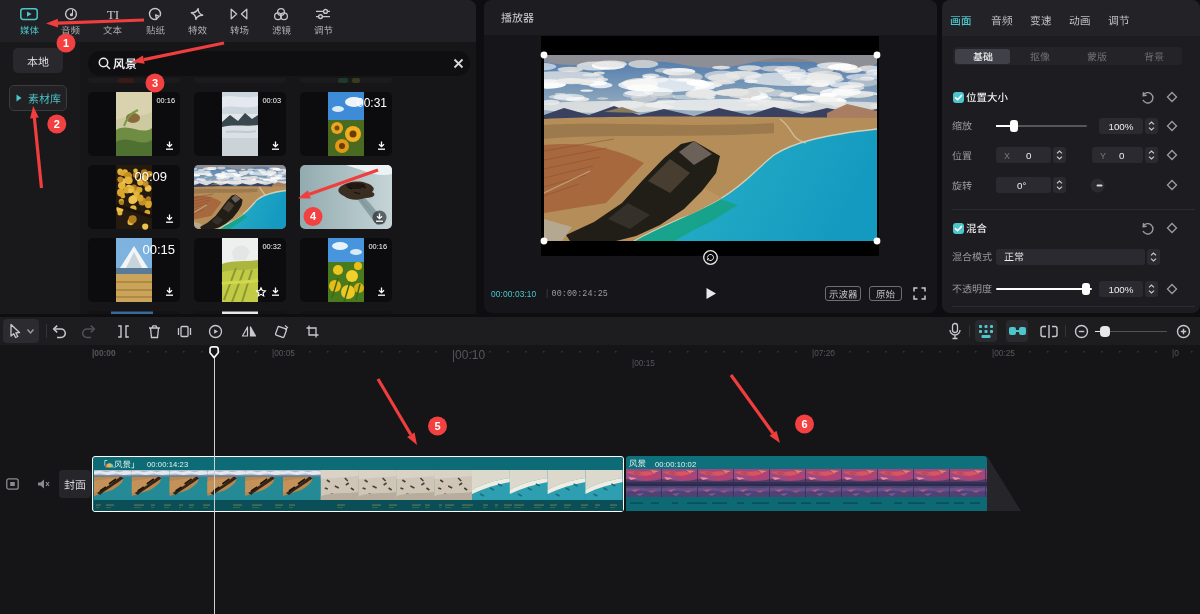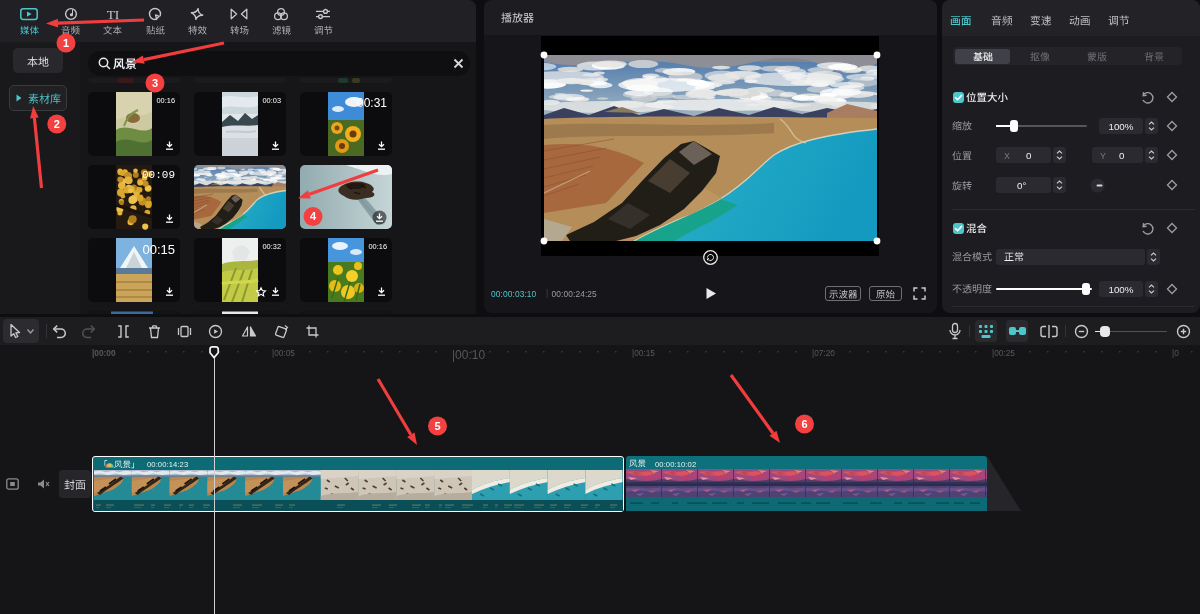--- a/index.html
+++ b/index.html
@@ -214,21 +214,21 @@
     <circle cx="29.2" cy="61.6" r="3.1" fill="#edc34e"></circle>
     <circle cx="12.0" cy="10.6" r="3.7" fill="#c48f22"></circle>
     <circle cx="17.3" cy="43.5" r="3.2" fill="#e4b43c"></circle>
     <circle cx="32.4" cy="33.7" r="2.5" fill="#b07d1e"></circle>
     <circle cx="31.3" cy="47.5" r="2.8" fill="#d9a62e"></circle>
     <circle cx="24.3" cy="17.7" r="2.9" fill="#e4b43c"></circle>
     <circle cx="13.4" cy="15.4" r="3.3" fill="#b07d1e"></circle>
     <circle cx="12.5" cy="15.4" r="3.8" fill="#e4b43c"></circle>
     <path d="M0 40 L36 52" stroke="#1a120a" stroke-width="3"></path>
   </svg>
-<span style="position:absolute;left:175px;transform:translateX(-100%);top:169.5px;font-family:Liberation Mono, monospace;font-size:11px;font-weight:400;color:#ffffff;white-space:pre;line-height:1">00:09</span>
+<span style="position:absolute;left:167px;transform:translateX(-100%);top:169.5px;font-family:Liberation Sans, sans-serif;font-size:13px;font-weight:400;color:#ffffff;white-space:pre;line-height:1">00:09</span>
 <svg style="position:absolute;left:165px;top:214px;overflow:visible;" width="9" height="9">
     <path d="M4.5 0.5 V5.5 M2 3.2 L4.5 5.7 L7 3.2" fill="none" stroke="#fff" stroke-width="1.3"></path>
     <path d="M1 8.2 H8" stroke="#fff" stroke-width="1.3"></path>
   </svg>
 <div style="position:absolute;left:194px;top:165px;width:92px;height:64px;background:#0c0c0e;border-radius:5px"></div>
 <svg style="position:absolute;left:194px;top:165px;overflow:visible;border-radius:5px;overflow:hidden" width="92" height="64">
     <defs>
       <linearGradient id="lkg" x1="0" y1="0" x2="1" y2="0.25">
         <stop offset="0" stop-color="#2cb4c8"></stop>
         <stop offset="1" stop-color="#149ac0"></stop>
@@ -642,21 +642,21 @@
   </svg>
 <svg style="position:absolute;left:873px;top:237px;overflow:visible;" width="8" height="8">
     <circle cx="4" cy="4" r="3.4" fill="#fff"></circle>
   </svg>
 <svg style="position:absolute;left:703px;top:250px;overflow:visible;" width="15" height="15">
     <circle cx="7.5" cy="7.5" r="6.8" fill="rgba(10,10,10,0.6)" stroke="#e8e8e8" stroke-width="1.3"></circle>
     <path d="M4.5 7.5 a3 3 0 1 1 1 2.2 M5 10.5 l-0.8 -1.6 l1.8 -0.3" fill="none" stroke="#e8e8e8" stroke-width="1"></path>
   </svg>
 <span style="position:absolute;left:491px;top:289.5px;font-family:Liberation Sans,sans-serif;font-size:8.4px;font-weight:400;color:#4cc5cb;letter-spacing:0.1px;white-space:pre;line-height:1">00:00:03:10</span>
 <span style="position:absolute;left:546px;top:289px;font-family:Liberation Sans,sans-serif;font-size:8.5px;font-weight:400;color:#46464c;white-space:pre;line-height:1">|</span>
-<span style="position:absolute;left:551.5px;top:289.5px;font-family:Liberation Sans, sans-serif;font-size:8.4px;font-weight:400;color:#9b9ba1;letter-spacing:0.1px;white-space:pre;line-height:1">00:00:24:25</span>
+<span style="position:absolute;left:551.5px;top:289.5px;font-family:Liberation Mono, monospace;font-size:8.4px;font-weight:400;color:#9b9ba1;letter-spacing:0.1px;white-space:pre;line-height:1">00:00:24:25</span>
 <svg style="position:absolute;left:705px;top:287px;overflow:visible;" width="12" height="13">
     <path d="M1.5 1 L11 6.5 L1.5 12 Z" fill="#e9e9eb"></path>
   </svg>
 <div style="position:absolute;left:825px;top:286px;width:36px;height:15px;border:1px solid #6e6e74;border-radius:3px"></div>
 <svg style="position:absolute;left:828.8px;top:284.7px;overflow:visible" width="28" height="16">
     <g transform="translate(0,12.8)">
       <path fill="#c9c9cd" d="M2.2 -3.3C1.8 -2.3 1.1 -1.2 0.3 -0.5C0.5 -0.4 0.8 -0.2 1.0 -0.1C1.7 -0.8 2.5 -2.0 3.0 -3.1ZM6.5 -3.0C7.2 -2.1 7.9 -0.9 8.2 -0.1L8.9 -0.4C8.6 -1.2 7.8 -2.4 7.2 -3.3ZM1.4 -7.3V-6.6H8.1V-7.3ZM0.6 -5.0V-4.3H4.4V-0.2C4.4 -0.0 4.3 0.0 4.2 0.0C4.0 0.0 3.3 0.0 2.7 0.0C2.8 0.2 2.9 0.5 3.0 0.8C3.8 0.8 4.4 0.7 4.7 0.6C5.0 0.5 5.1 0.3 5.1 -0.2V-4.3H8.9V-5.0Z M10.4 -7.4C10.9 -7.1 11.7 -6.6 12.0 -6.3L12.4 -6.9C12.1 -7.2 11.3 -7.6 10.8 -7.9ZM9.9 -4.8C10.4 -4.5 11.2 -4.1 11.5 -3.8L12.0 -4.4C11.6 -4.7 10.8 -5.1 10.3 -5.3ZM10.1 0.2 10.7 0.6C11.2 -0.2 11.8 -1.4 12.2 -2.4L11.6 -2.9C11.2 -1.8 10.5 -0.5 10.1 0.2ZM15.2 -5.9V-4.3H13.5V-5.9ZM12.9 -6.6V-4.2C12.9 -2.8 12.8 -0.9 11.7 0.4C11.9 0.5 12.2 0.6 12.3 0.8C13.3 -0.5 13.5 -2.2 13.5 -3.6H13.8C14.1 -2.6 14.6 -1.8 15.3 -1.1C14.6 -0.5 13.9 -0.1 13.0 0.2C13.1 0.3 13.4 0.6 13.5 0.8C14.3 0.5 15.1 0.0 15.8 -0.6C16.5 0.0 17.3 0.5 18.2 0.8C18.3 0.6 18.5 0.3 18.7 0.2C17.8 -0.1 17.0 -0.5 16.3 -1.1C17.0 -1.8 17.6 -2.8 17.9 -4.1L17.5 -4.3L17.3 -4.3H15.9V-5.9H17.7C17.5 -5.5 17.3 -5.1 17.2 -4.8L17.8 -4.6C18.0 -5.0 18.4 -5.8 18.6 -6.5L18.1 -6.6L18.0 -6.6H15.9V-8.0H15.2V-6.6ZM14.5 -3.6H17.0C16.7 -2.8 16.3 -2.1 15.8 -1.5C15.2 -2.1 14.8 -2.8 14.5 -3.6Z M20.9 -6.9H22.5V-5.6H20.9ZM24.9 -6.9H26.6V-5.6H24.9ZM24.8 -4.6C25.2 -4.4 25.7 -4.2 26.0 -4.0H23.3C23.5 -4.3 23.7 -4.6 23.9 -4.9L23.2 -5.1V-7.6H20.2V-5.0H23.1C22.9 -4.6 22.7 -4.3 22.5 -4.0H19.5V-3.4H21.8C21.2 -2.8 20.3 -2.3 19.3 -1.9C19.4 -1.7 19.6 -1.5 19.7 -1.3L20.2 -1.6V0.8H20.9V0.5H22.5V0.7H23.2V-2.2H21.3C21.9 -2.5 22.4 -2.9 22.8 -3.4H24.5C24.9 -2.9 25.5 -2.5 26.0 -2.2H24.3V0.8H24.9V0.5H26.6V0.7H27.3V-1.6L27.8 -1.4C27.9 -1.6 28.1 -1.8 28.2 -2.0C27.2 -2.2 26.1 -2.7 25.4 -3.4H28.0V-4.0H26.4L26.6 -4.3C26.3 -4.5 25.7 -4.8 25.2 -5.0ZM24.3 -7.6V-5.0H27.3V-7.6ZM20.9 -0.1V-1.5H22.5V-0.1ZM24.9 -0.1V-1.5H26.6V-0.1Z"></path>
     </g>
   </svg>
 <div style="position:absolute;left:869px;top:286px;width:33px;height:15px;border:1px solid #6e6e74;border-radius:3px"></div>
@@ -982,21 +982,21 @@
     <rect x="1083" y="351" width="1.5" height="1.5" fill="#38383c"></rect>
     <rect x="1101" y="351" width="1.5" height="1.5" fill="#38383c"></rect>
     <rect x="1119" y="351" width="1.5" height="1.5" fill="#38383c"></rect>
     <rect x="1137" y="351" width="1.5" height="1.5" fill="#38383c"></rect>
     <rect x="1155" y="351" width="1.5" height="1.5" fill="#38383c"></rect>
     <rect x="1191" y="351" width="1.5" height="1.5" fill="#38383c"></rect>
   </svg>
 <span style="position:absolute;left:92px;top:349px;font-family:Liberation Sans,sans-serif;font-size:8.3px;font-weight:700;color:#56565c;white-space:pre;line-height:1">|00:00</span>
 <span style="position:absolute;left:272px;top:349px;font-family:Liberation Sans,sans-serif;font-size:8.3px;font-weight:400;color:#56565c;white-space:pre;line-height:1">|00:05</span>
 <span style="position:absolute;left:452px;top:349px;font-family:Liberation Sans,sans-serif;font-size:12px;font-weight:400;color:#56565c;white-space:pre;line-height:1">|00:10</span>
-<span style="position:absolute;left:632px;top:349px;font-family:Liberation Sans,sans-serif;font-size:8.3px;font-weight:400;color:#56565c;white-space:pre;line-height:1">|00:15</span>
+<span style="position:absolute;left:632px;top:359px;font-family:Liberation Sans,sans-serif;font-size:8.3px;font-weight:400;color:#56565c;white-space:pre;line-height:1">|00:15</span>
 <span style="position:absolute;left:812px;top:349px;font-family:Liberation Sans,sans-serif;font-size:8.3px;font-weight:400;color:#56565c;white-space:pre;line-height:1">|07:20</span>
 <span style="position:absolute;left:992px;top:349px;font-family:Liberation Sans,sans-serif;font-size:8.3px;font-weight:400;color:#56565c;white-space:pre;line-height:1">|00:25</span>
 <span style="position:absolute;left:1172px;top:349px;font-family:Liberation Sans,sans-serif;font-size:8.3px;font-weight:400;color:#56565c;white-space:pre;line-height:1">|0</span>
 <svg style="position:absolute;left:6px;top:478px;overflow:visible;" width="13" height="12">
     <rect x="0.8" y="0.8" width="11.4" height="10.4" rx="2" fill="none" stroke="#8a8a90" stroke-width="1.3"></rect>
     <rect x="4.2" y="4" width="4.6" height="4" fill="#8a8a90"></rect>
   </svg>
 <svg style="position:absolute;left:37px;top:478px;overflow:visible;" width="13" height="12">
     <path d="M1 4.5 H3.5 L7 1.5 V10.5 L3.5 7.5 H1 Z" fill="#8a8a90"></path>
     <path d="M9 4 L12 8 M12 4 L9 8" stroke="#8a8a90" stroke-width="1.2"></path>

